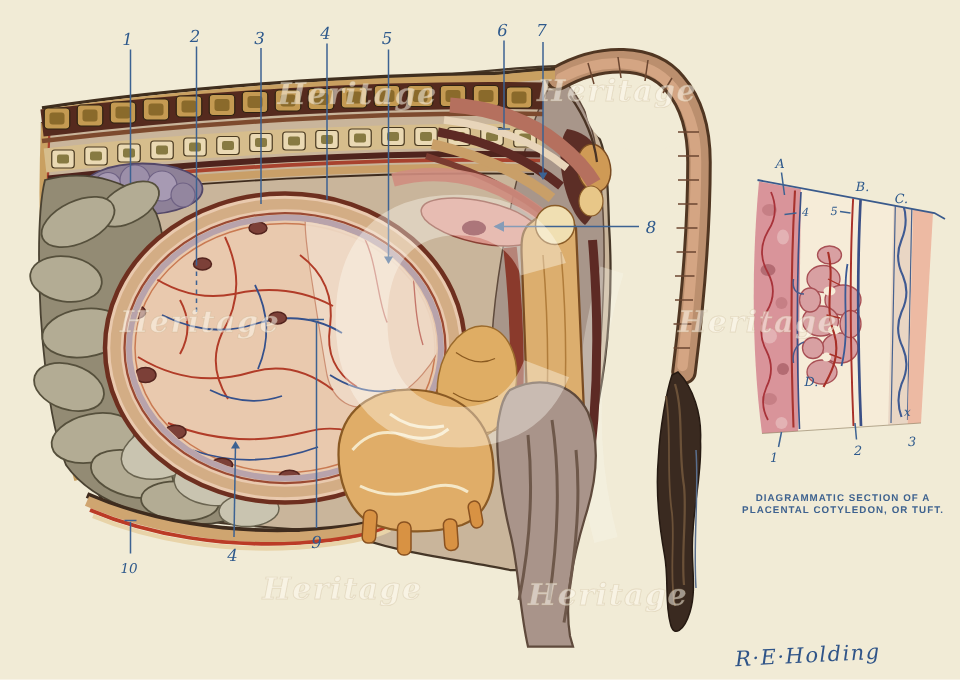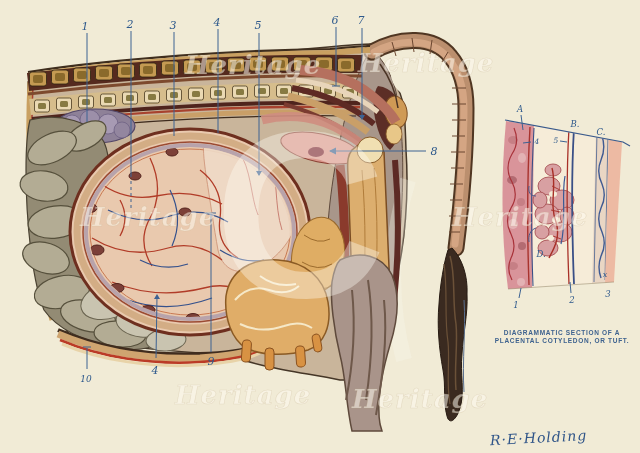--- a/index.html
+++ b/index.html
@@ -1,21 +1,21 @@
 <!DOCTYPE html>
 <html><head>
 <meta charset="utf-8">
 <style>
   html,body{margin:0;padding:0;}
   .page{position:relative;width:640px;height:453px;background:#f1ebd6;overflow:hidden;
         font-family:"Liberation Sans",sans-serif;}
   .abs{position:absolute;}
   svg text{font-family:"DejaVu Serif",serif;font-style:italic;}
   .wm{position:absolute;font-family:"DejaVu Serif",serif;font-style:italic;font-weight:bold;
-      font-size:26px;letter-spacing:1px;color:rgba(255,252,242,0.52);
+      font-size:20px;letter-spacing:1px;color:rgba(255,252,242,0.52);
       -webkit-text-stroke:0.6px rgba(190,170,130,0.28);pointer-events:none;white-space:nowrap;}
   .wm-c{position:absolute;left:214px;top:96px;width:210px;height:260px;
       font-family:"Liberation Sans",sans-serif;font-weight:bold;font-size:238px;line-height:238px;
       color:rgba(255,252,244,0.38);pointer-events:none;}
   .caption{position:absolute;left:487px;top:329px;width:150px;text-align:center;
       font-size:6.5px;letter-spacing:0.7px;line-height:8px;color:#3e628f;font-weight:bold;}
   .sig{position:absolute;left:490px;top:429px;width:120px;font-family:"DejaVu Serif",serif;
       font-style:italic;font-size:14px;letter-spacing:1px;color:#2f5488;transform:rotate(-3deg);}
 </style>
 </head>

